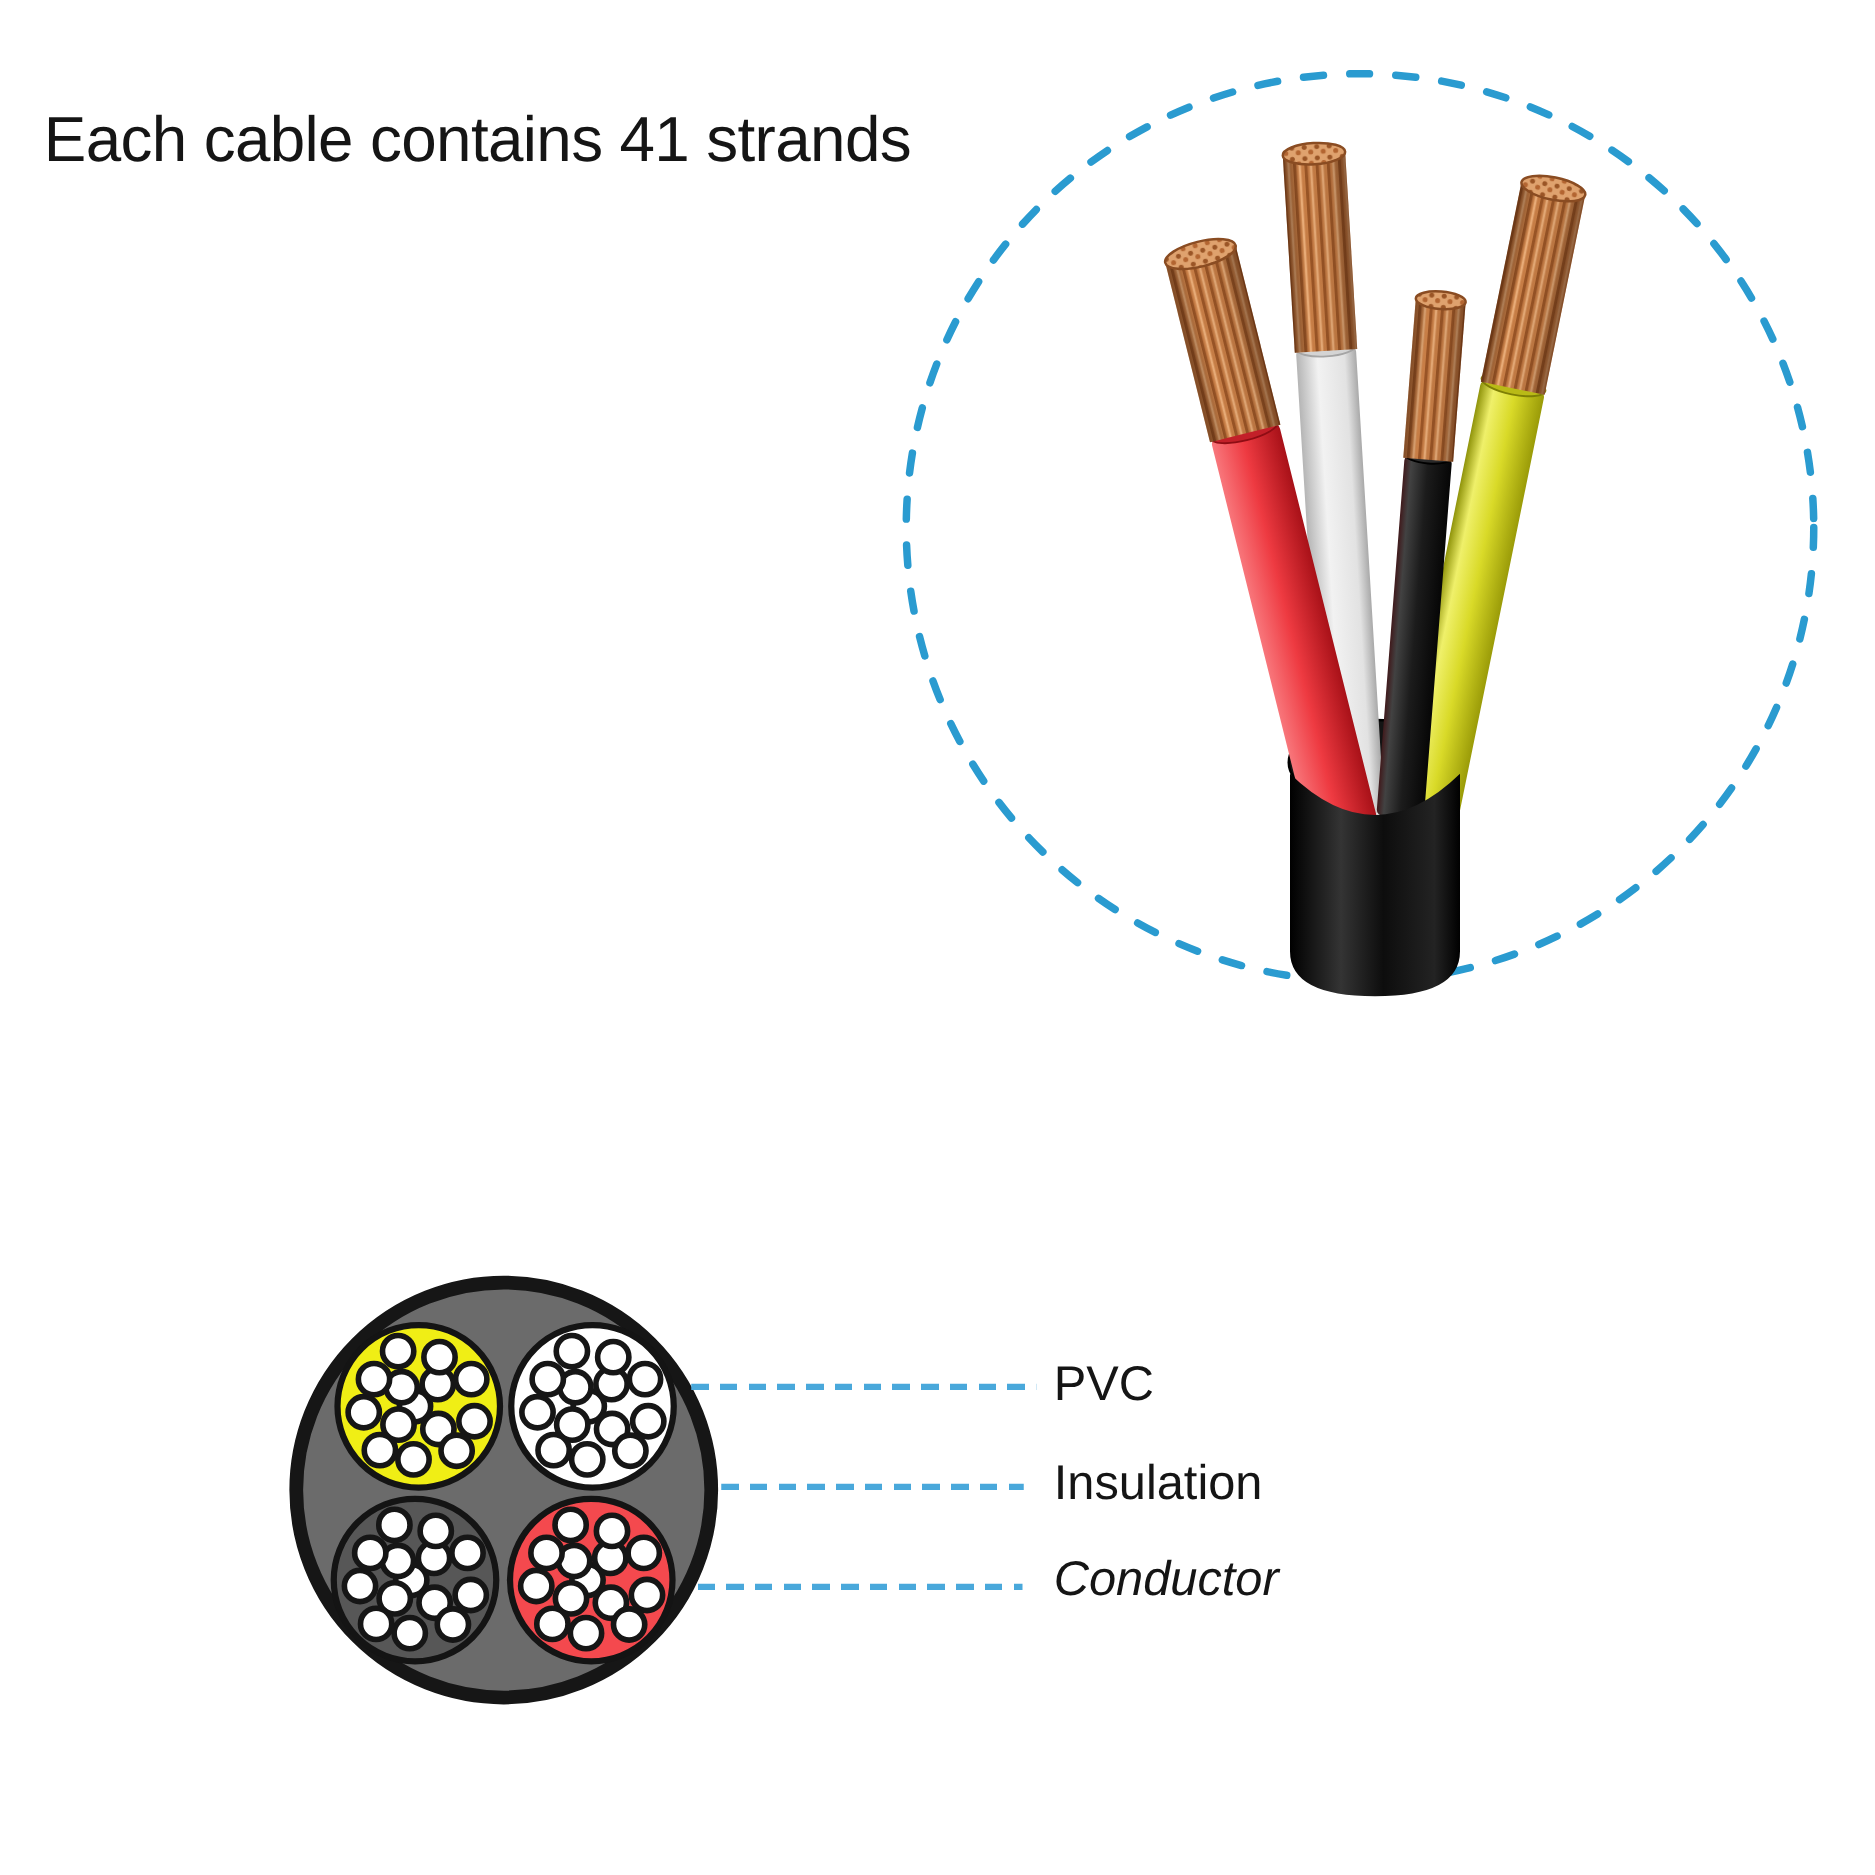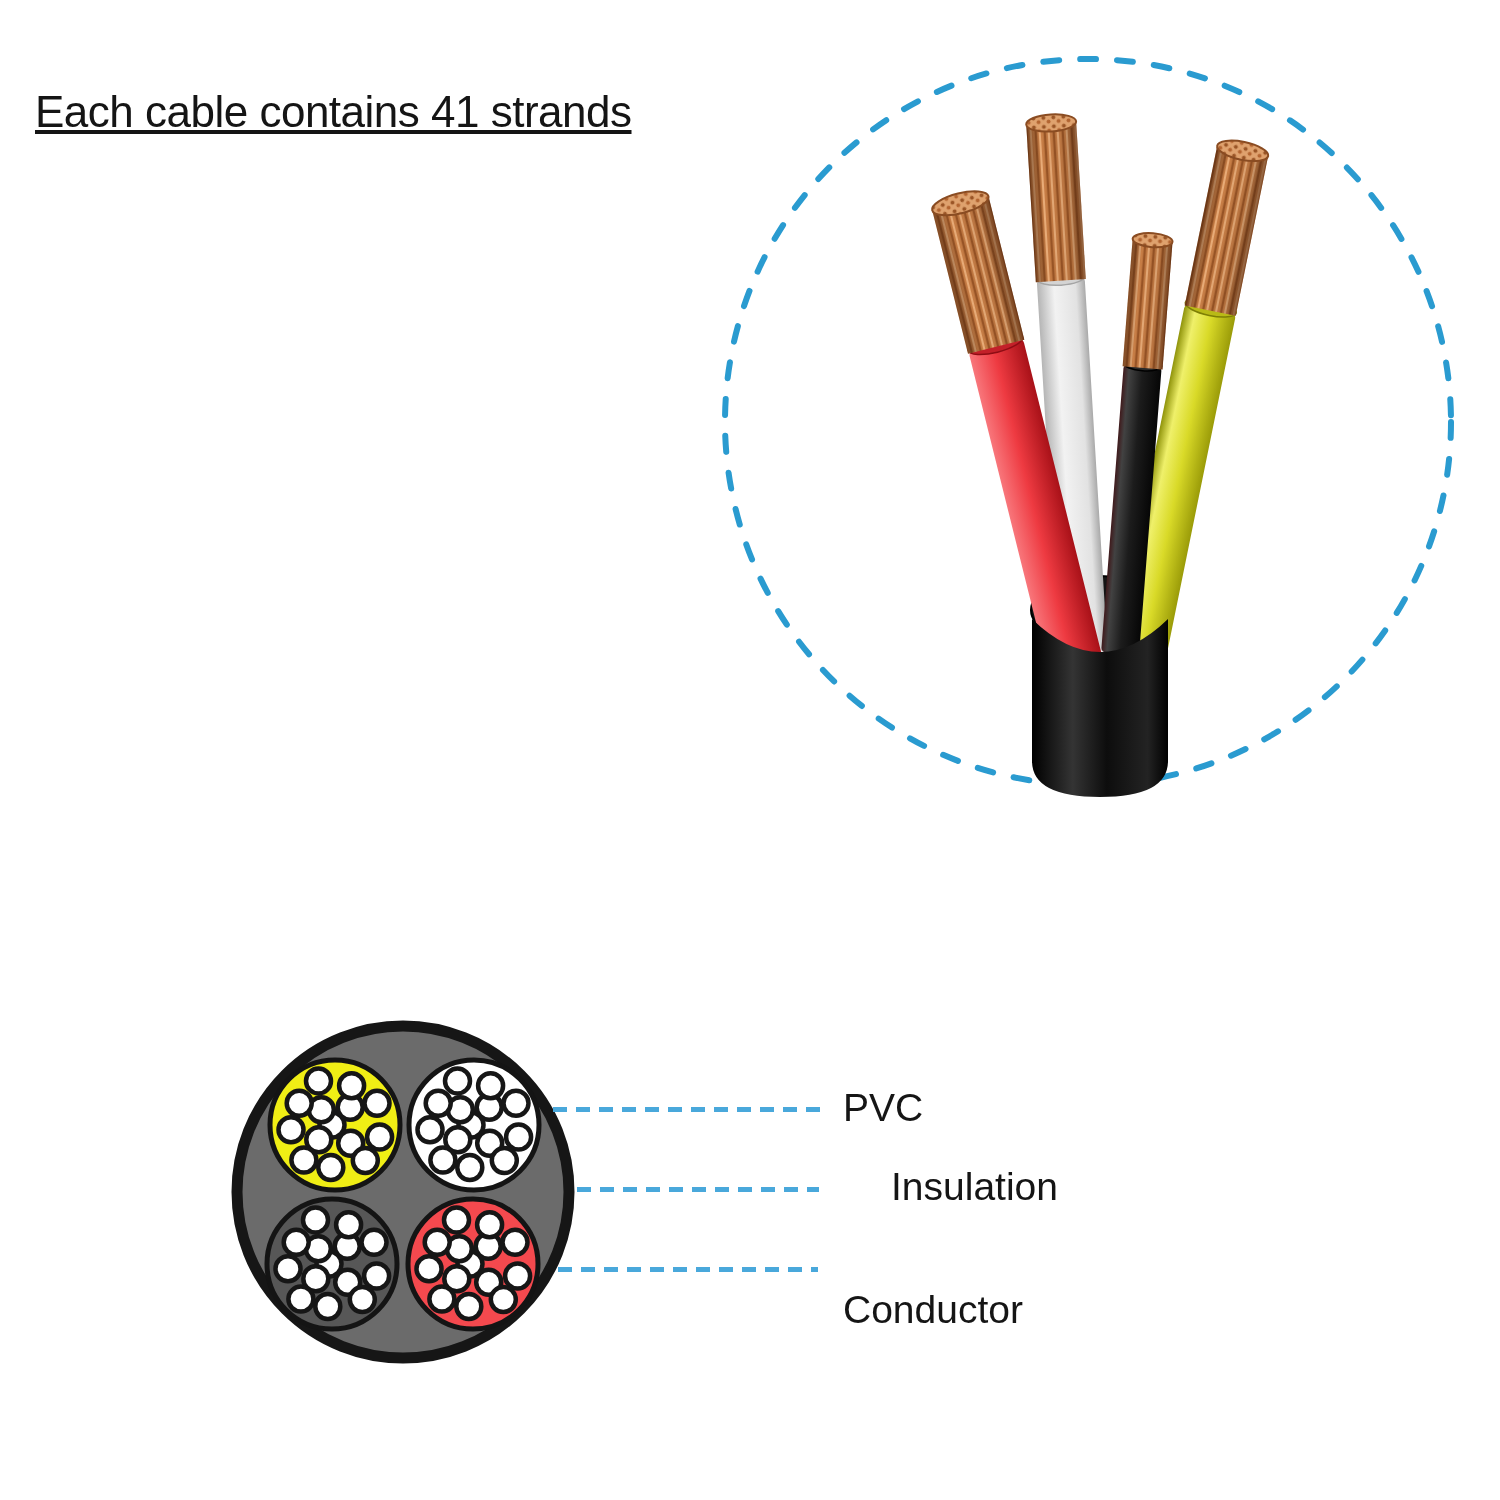--- a/index.html
+++ b/index.html
@@ -1,31 +1,31 @@
 <!DOCTYPE html>
 <html style="--text: #151515; --dash-circle: #2a9bd0; --leader-line: #49a8db; --jacket-gray: #6b6b6b; --wire-red: #ee3a41; --wire-red-light: #f8767b; --wire-red-dark: #a81118; --wire-white: #f2f2f2; --wire-white-dark: #b5b5b5; --wire-black: #1c1c1c; --wire-black-light: #424242; --wire-yellow: #d9da28; --wire-yellow-light: #eff06a; --wire-yellow-dark: #9a9b08; --copper-base: #c87e46; --copper-dark: #9a5526; --copper-light: #e8ab77;"><head>
 <meta charset="utf-8">
 <style>
   html,body{margin:0;padding:0;background:#fff;}
   .canvas{position:relative;width:1500px;height:1500px;background:#ffffff;overflow:hidden;
           font-family:"Liberation Sans",sans-serif;color:var(--text,#151515);}
-  .headline{position:absolute;left:35px;top:72px;font-size:44px;line-height:80px;
-            letter-spacing:-0.5px;font-weight:400;color:var(--text,#151515);white-space:nowrap;text-decoration:underline;}
+  .headline{position:absolute;left:35px;top:72px;font-size:51px;line-height:80px;
+            letter-spacing:-0.5px;font-weight:400;color:var(--text,#151515);white-space:nowrap;}
   .toplayer{position:absolute;left:700px;top:35px;width:790px;height:790px;}
   .xsec{position:absolute;left:215px;top:1005px;width:380px;height:375px;}
   .leader{position:absolute;height:5px;
           background:repeating-linear-gradient(90deg,var(--leader-line,#49a8db) 0 14px,transparent 14px 23px);}
   .leader.l1{left:553px;top:1107px;width:276px;}
   .leader.l2{left:577px;top:1187px;width:242px;}
   .leader.l3{left:558px;top:1267px;width:260px;}
   .xlabel{position:absolute;left:843px;font-size:39px;line-height:52px;font-weight:400;
           color:var(--text,#151515);white-space:nowrap;}
   .xlabel.k1{top:1082px;}
-  .xlabel.k2{top:1161px;margin-left:48px;}
-  .xlabel.k3{top:1284px;}
+  .xlabel.k2{top:1161px;}
+  .xlabel.k3{top:1238px;font-style:italic;}
   .strand{fill:#ffffff;stroke:#161616;stroke-width:4.5px;}
 </style>
 </head>
 <body>
 
 <div class="canvas">
 
   <div class="headline">
     <div>Each cable contains 41 strands</div>
   </div>

